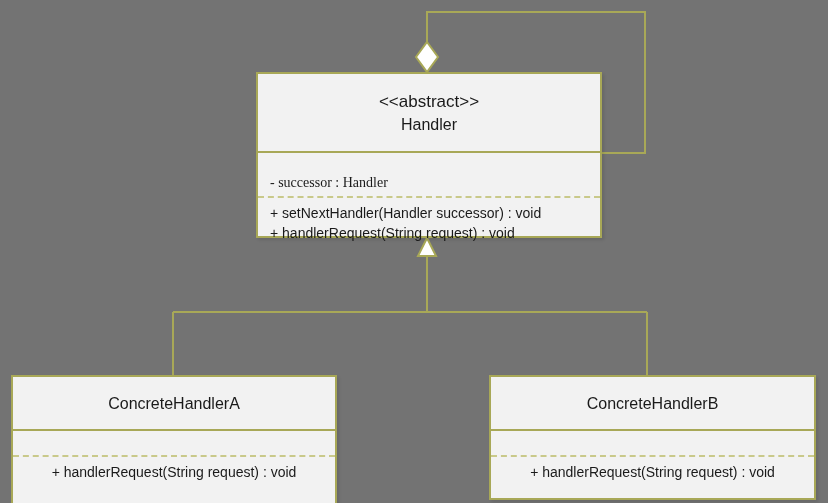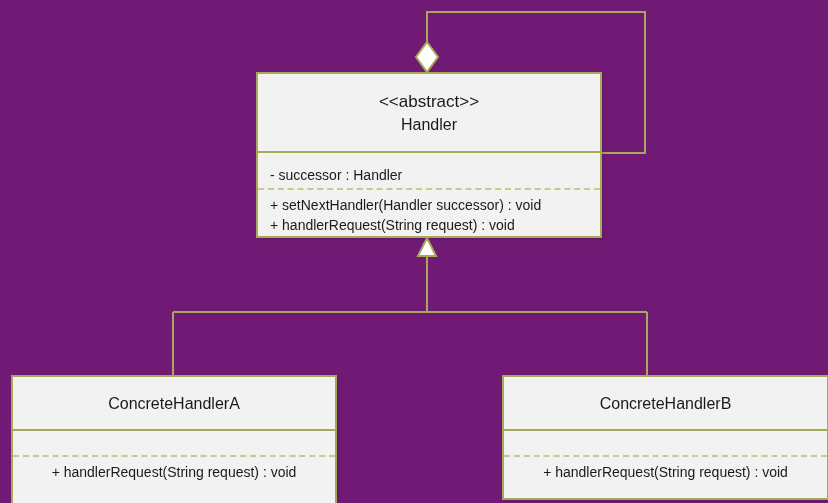--- a/index.html
+++ b/index.html
@@ -10,21 +10,21 @@
   body {
     width: 828px;
     height: 503px;
     font-family: "Liberation Sans", sans-serif;
     overflow: hidden;
   }
   #canvas {
     position: relative;
     width: 828px;
     height: 503px;
-    background: #701a75;
+    background: #737373;
   }
   #edges {
     position: absolute;
     left: 0;
     top: 0;
     width: 828px;
     height: 503px;
     pointer-events: none;
   }
 
@@ -58,22 +58,23 @@
     line-height: 23px;
   }
   .uml-section {
     box-sizing: border-box;
     padding: 5px 8px 4px 12px;
     color: #1a1a1a;
     font-size: 14px;
     line-height: 20px;
   }
   .uml-attrs {
-    padding-top: 12px;
+    padding-top: 20px;
     padding-bottom: 3px;
+    font-family: Liberation Serif, serif;
   }
   .uml-divider {
     border-top: 2px dashed #c9c98a;
     height: 0;
     margin: 0;
   }
   .uml-member {
     white-space: nowrap;
     font-size: 14px;
     line-height: 20px;
@@ -94,21 +95,20 @@
     width: 326px;
     height: 152px;
   }
   #class-concrete-a .uml-header { height: 54px; }
 
   #class-concrete-b {
     left: 489px;
     top: 375px;
     width: 327px;
     height: 125px;
-    margin-left: 13px;
   }
   #class-concrete-b .uml-header { height: 54px; }
 
   .concrete-members {
     text-align: center;
     padding-left: 8px;
     padding-right: 8px;
   }
   .concrete-attrs {
     height: 24px;

